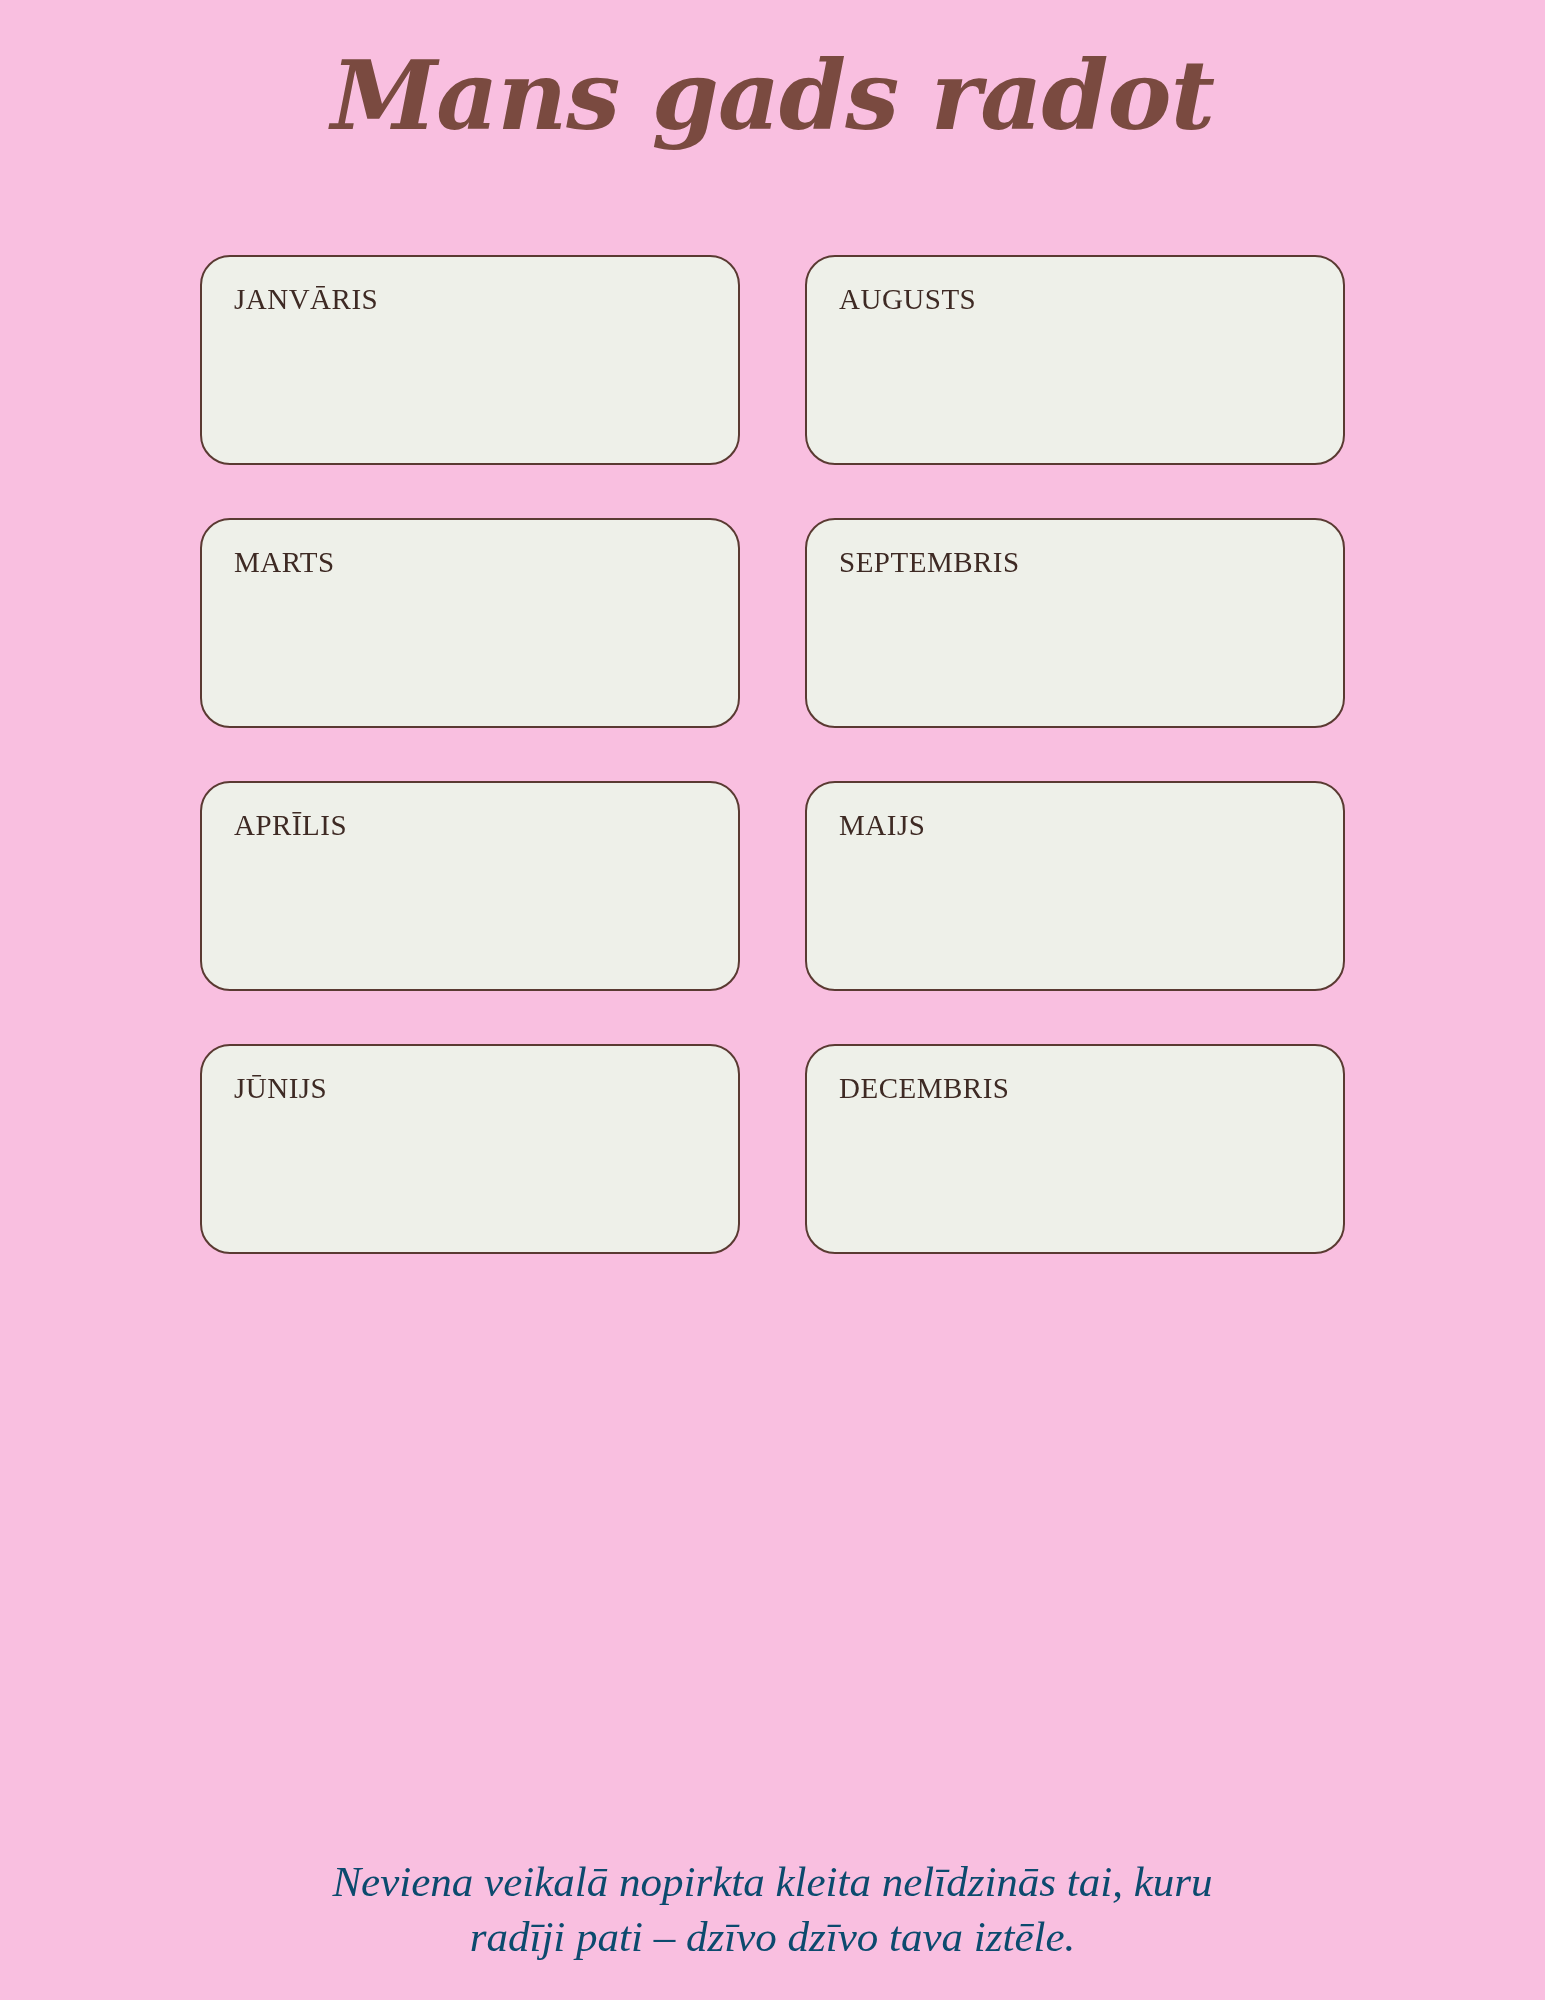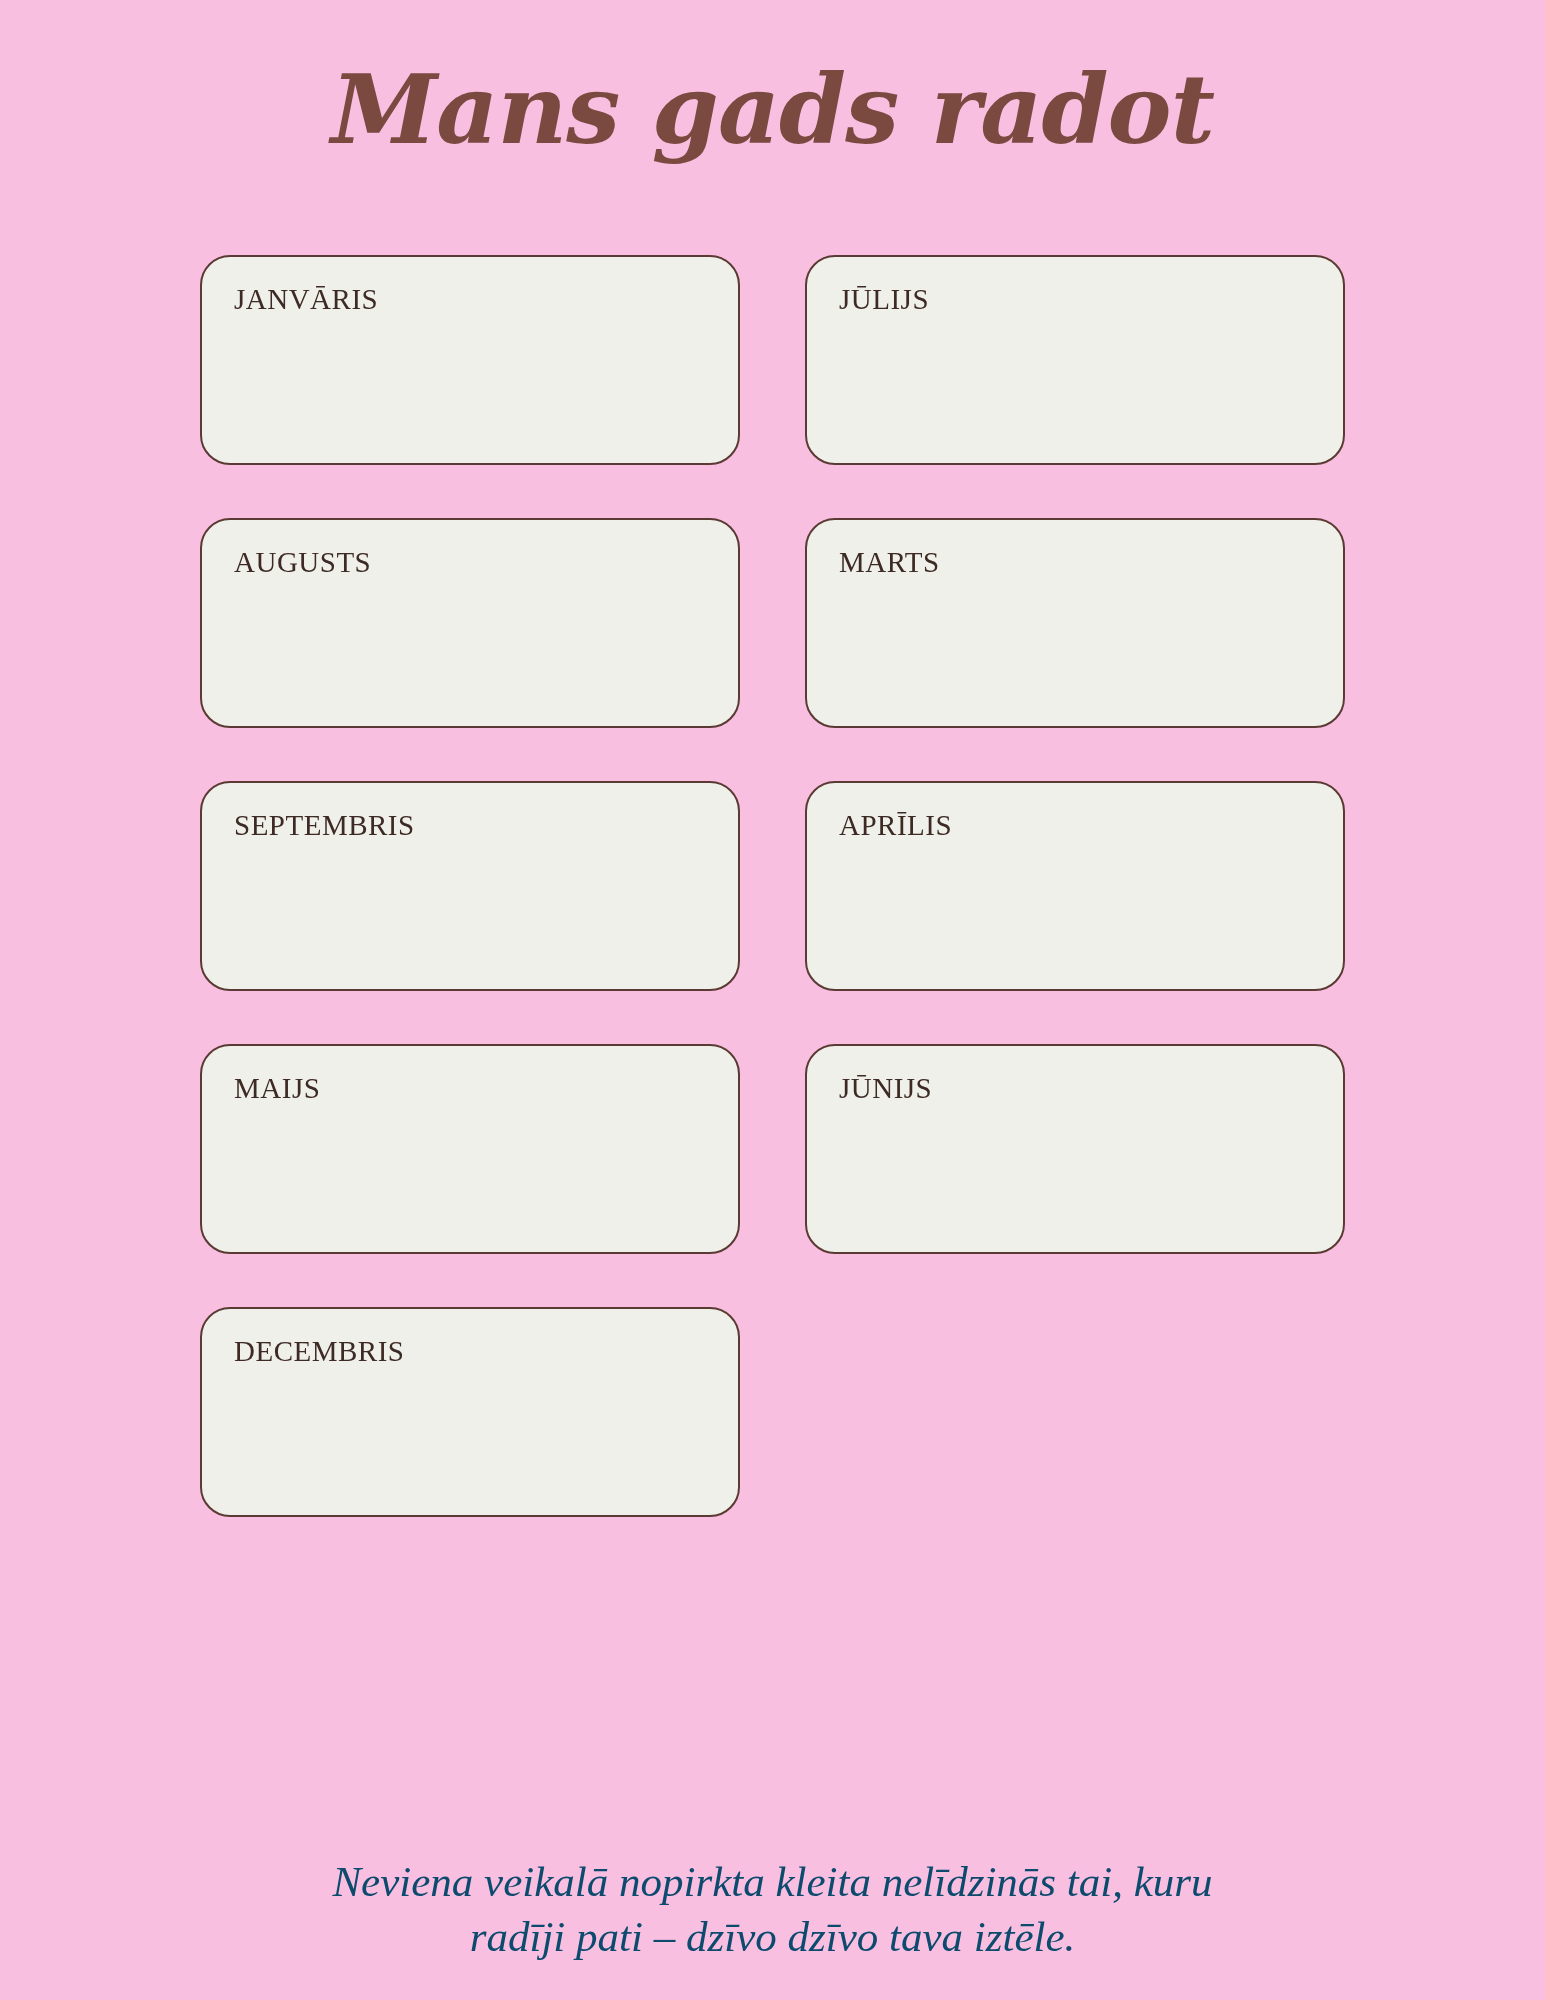--- a/index.html
+++ b/index.html
@@ -21,21 +21,21 @@
   }
   .title {
     text-align: center;
     color: #7a4a40;
     font-family: "DejaVu Serif", serif;
     font-style: italic;
     font-weight: 700;
     font-size: 96px;
     letter-spacing: -1px;
     line-height: 1;
-    padding-top: 62px;
+    padding-top: 48px;
     margin: 0;
     white-space: nowrap;
   }
   .grid {
     position: absolute;
     top: 255px;
     left: 200px;
     width: 1145px;
     display: grid;
     grid-template-columns: 540px 540px;
@@ -83,23 +83,20 @@
 <div class="page">
 
   <h1 class="title">Mans gads radot</h1>
 
   <div class="grid">
 
     <div class="month-box">
       <span class="month-label">JANVĀRIS</span>
     </div>
 
-    <div class="month-box">
-      <span class="month-label">JŪLIJS</span>
-    </div>
 
 
     <div class="month-box">
       <span class="month-label">AUGUSTS</span>
     </div>
 
     <div class="month-box">
       <span class="month-label">MARTS</span>
     </div>
 

